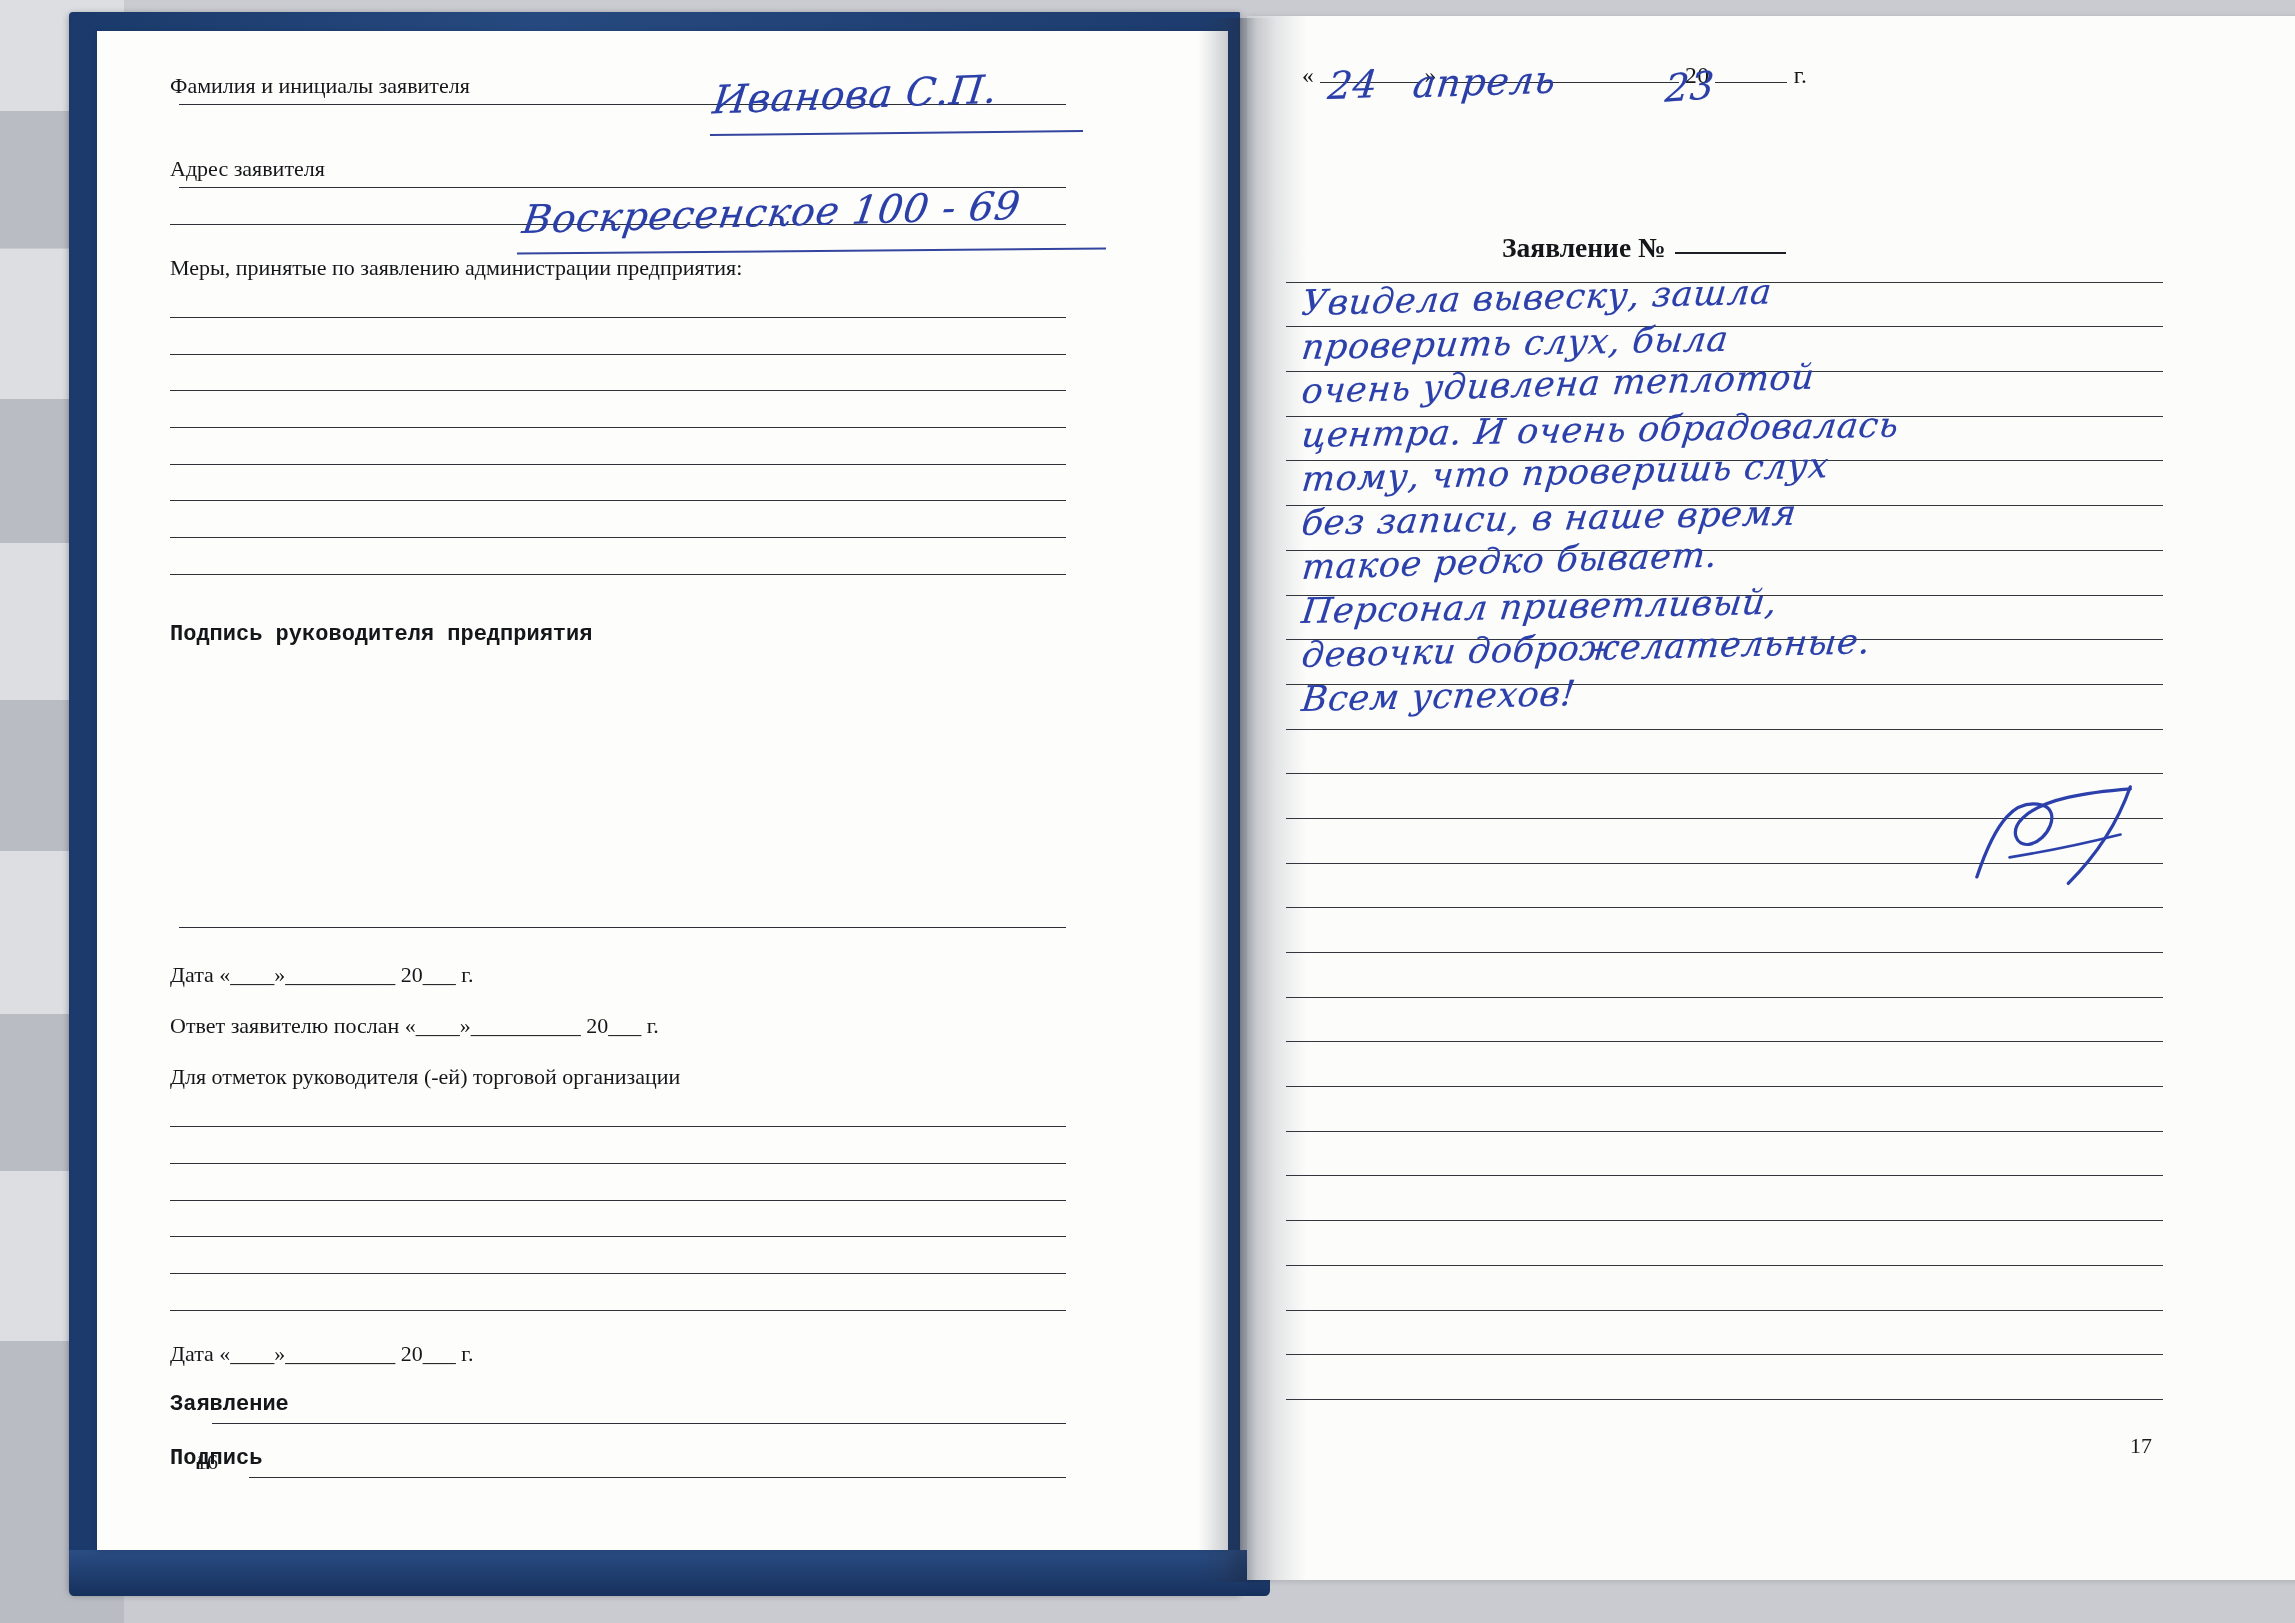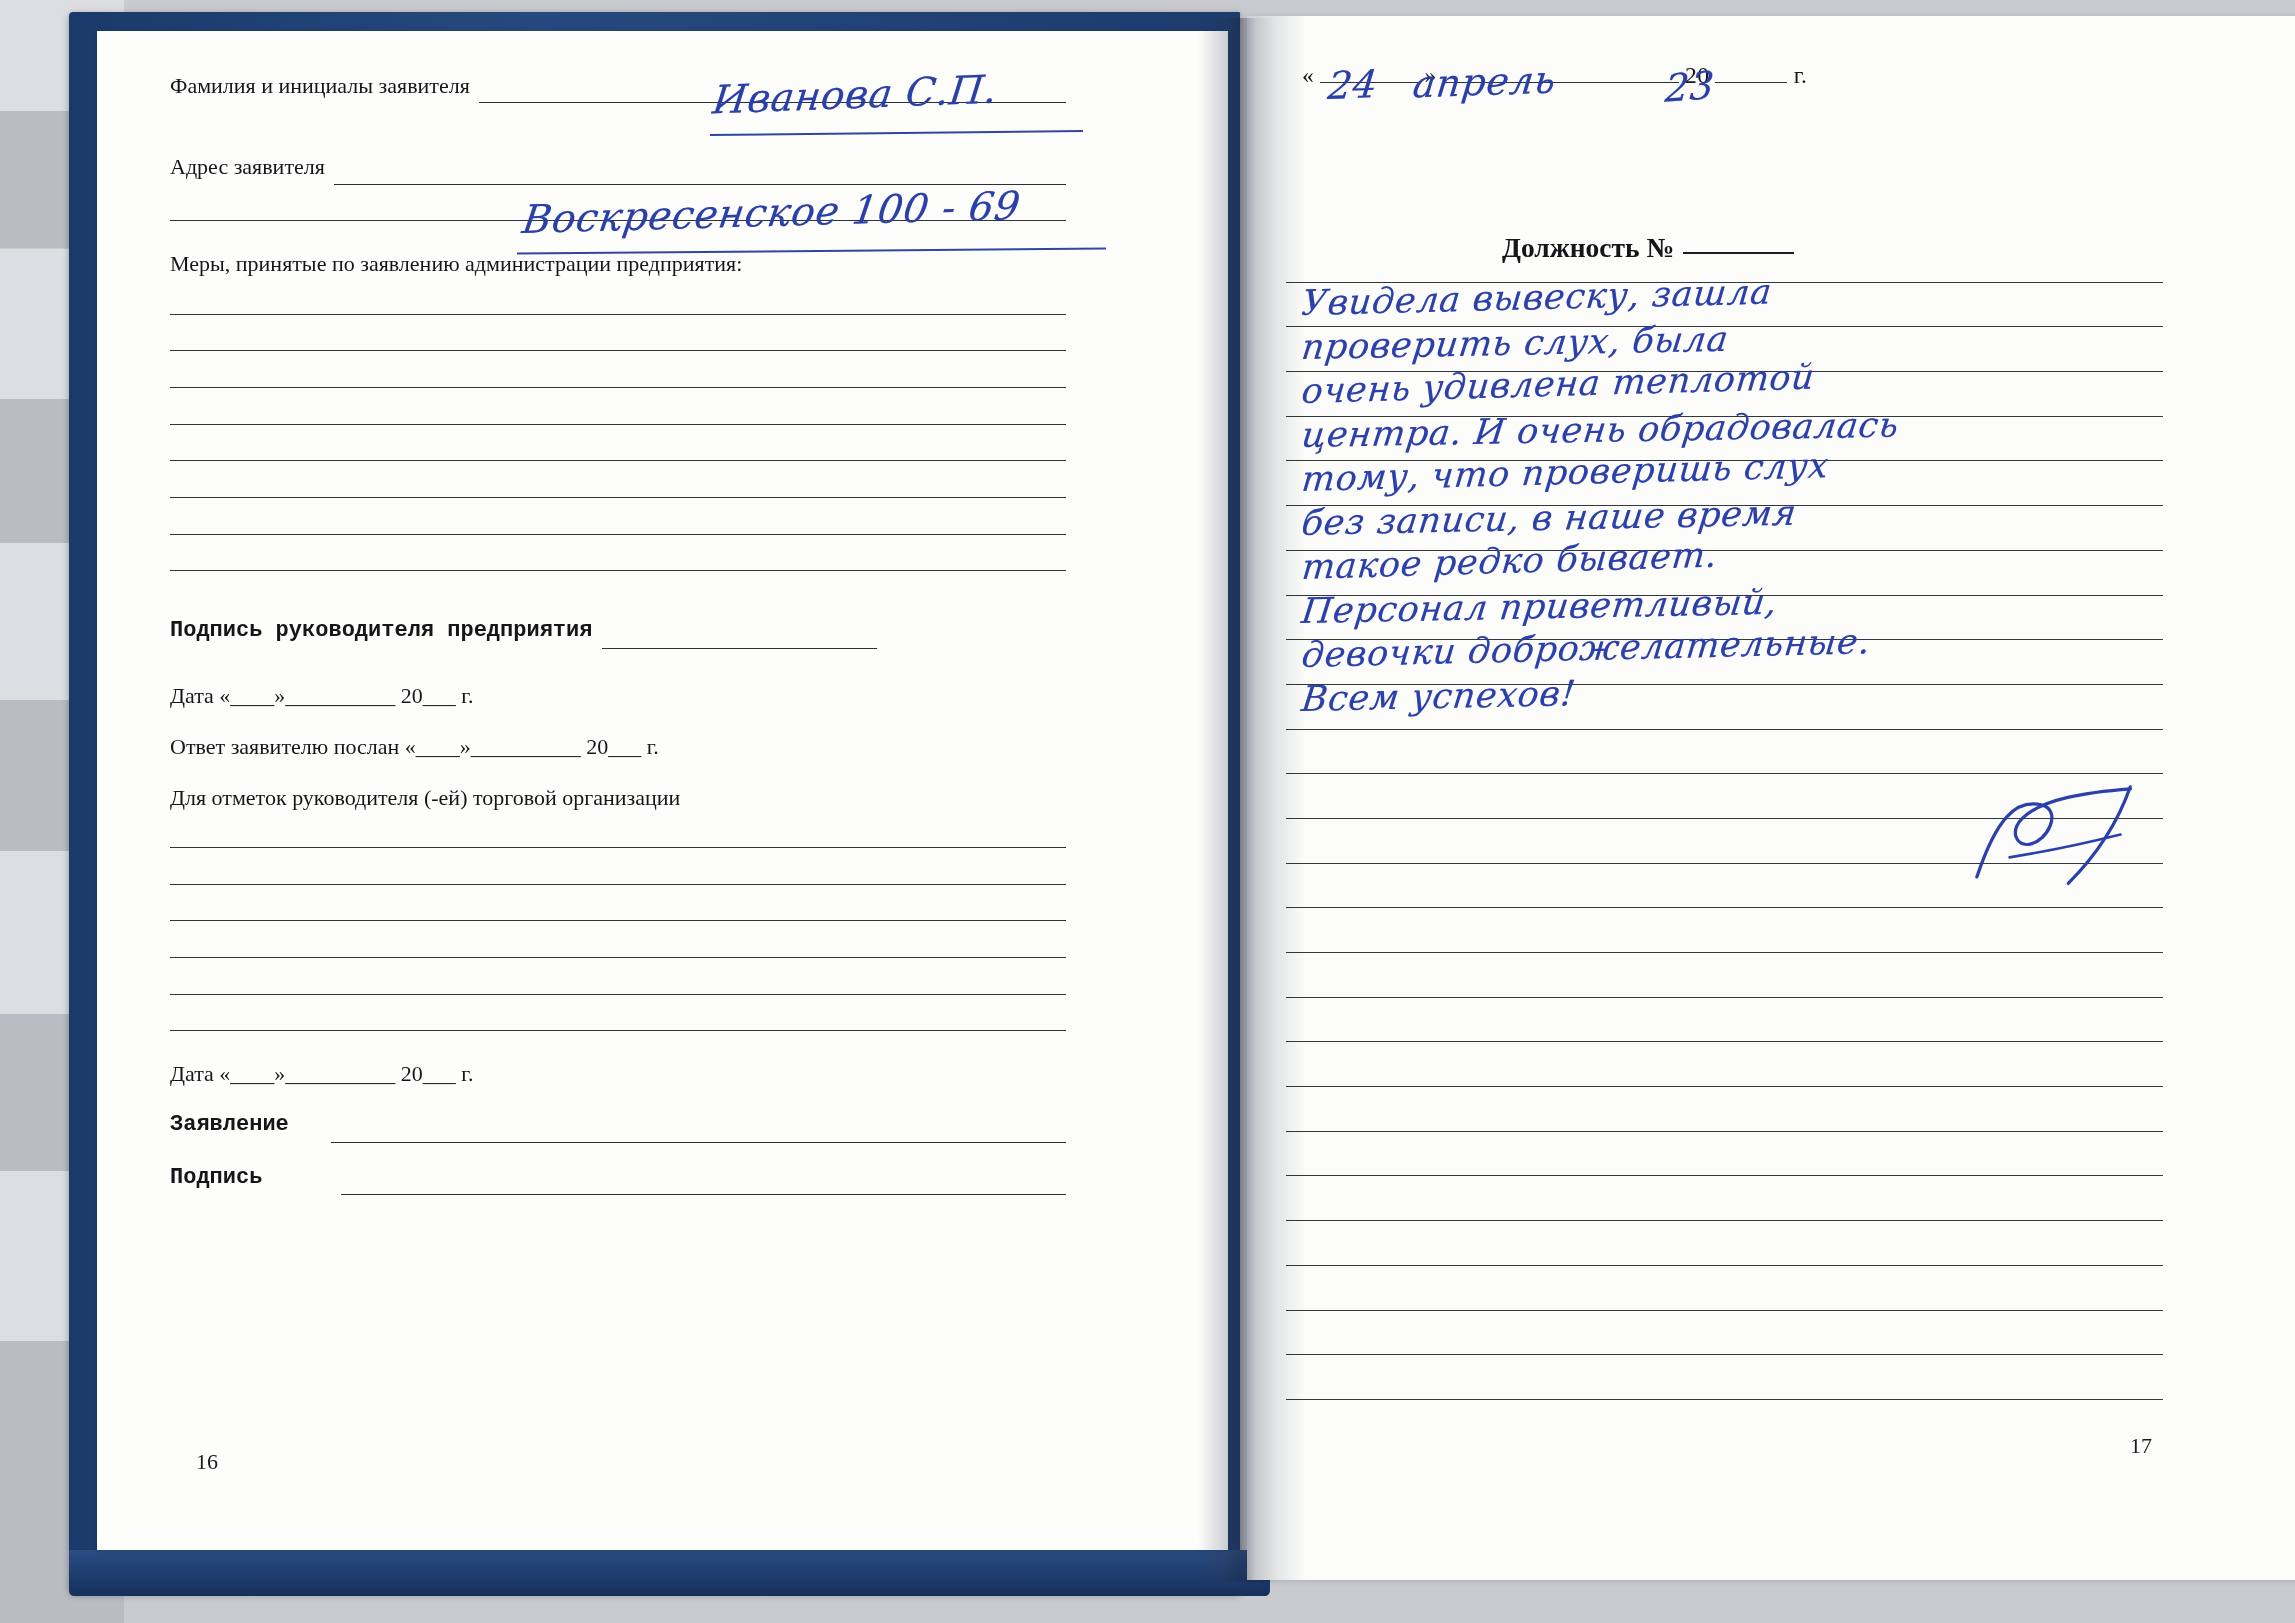--- a/index.html
+++ b/index.html
@@ -111,22 +111,22 @@
     top: 72px;
     width: 896px;
     font-size: 22px;
     color: #15161a;
     line-height: 1.25;
   }
 
   .field-row {
     position: relative;
     display: flex;
-    align-items: flex-end;
     margin-bottom: 3.9px;
+    flex-direction: column;
   }
   .field-label {
     white-space: nowrap;
     padding-bottom: 3.9px;
   }
   .field-label.bold { font-weight: bold; font-family: Liberation Mono, monospace; }
 
   .rule {
     flex: 1 1 auto;
     border-bottom: 1.3px solid #2c2f36;
@@ -391,21 +391,21 @@
   <span>20</span>
   <span style="display:inline-block;width:72px;border-bottom:1.3px solid #2e3138;"></span>
   <span>г.</span>
 </div>
 
 <div class="hand hw-day">24</div>
 <div class="hand hw-month">апрель</div>
 <div class="hand hw-year">23</div>
 
 <div class="statement-title">
-  <span>Должность №</span><span class="num-rule"></span>
+  <span>Заявление №</span><span class="num-rule"></span>
 </div>
 
 <div class="ruled">
   <div class="line"></div>
   <div class="line"></div>
   <div class="line"></div>
   <div class="line"></div>
   <div class="line"></div>
   <div class="line"></div>
   <div class="line"></div>

